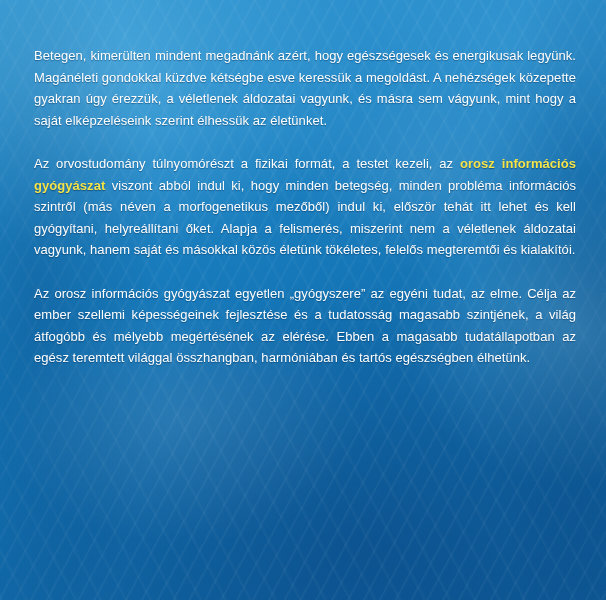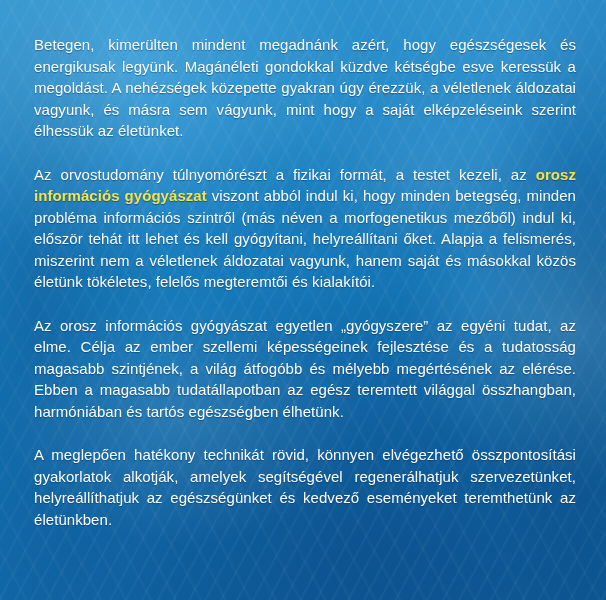--- a/index.html
+++ b/index.html
@@ -49,23 +49,23 @@
     pointer-events: none;
   }
 
   .content {
     position: relative;
     z-index: 2;
     padding: 30px 30px 0 34px;
   }
 
   p.para {
-    margin: 4px 0 22px 0;
+    margin: 15px 0 22px 0;
     color: #ffffff;
-    font-size: 15px;
+    font-size: 13px;
     line-height: 21.5px;
     text-align: justify;
     text-justify: inter-word;
     letter-spacing: 0.05px;
     text-shadow: 0 1px 1px rgba(0,40,80,0.45);
   }
   p.para:last-child {
     margin-bottom: 0;
   }
 
@@ -76,15 +76,14 @@
   }
 </style>
 </head>
 <body>
 
 <div id="page">
   <div class="content">
     <p class="para"><span>Betegen, kimerülten mindent megadnánk azért, hogy egészségesek és energikusak legyünk. Magánéleti gondokkal küzdve kétségbe esve keressük a megoldást. A nehézségek közepette gyakran úgy érezzük, a véletlenek áldozatai vagyunk, és másra sem vágyunk, mint hogy a saját elképzeléseink szerint élhessük az életünket.</span></p>
     <p class="para"><span>Az orvostudomány túlnyomórészt a fizikai formát, a testet kezeli, az </span><span class="emph">orosz információs gyógyászat</span><span> viszont abból indul ki, hogy minden betegség, minden probléma információs szintről (más néven a morfogenetikus mezőből) indul ki, először tehát itt lehet és kell gyógyítani, helyreállítani őket. Alapja a felismerés, miszerint nem a véletlenek áldozatai vagyunk, hanem saját és másokkal közös életünk tökéletes, felelős megteremtői és kialakítói.</span></p>
     <p class="para"><span>Az orosz információs gyógyászat egyetlen „gyógyszere” az egyéni tudat, az elme. Célja az ember szellemi képességeinek fejlesztése és a tudatosság magasabb szintjének, a világ átfogóbb és mélyebb megértésének az elérése. Ebben a magasabb tudatállapotban az egész teremtett világgal összhangban, harmóniában és tartós egészségben élhetünk.</span></p>
-    <p class="para"><span>A meglepően hatékony technikát rövid, könnyen elvégezhető összpontosítási gyakorlatok alkotják, amelyek segítségével regenerálhatjuk szervezetünket, helyreállíthatjuk az egészségünket és kedvező eseményeket teremthetünk az életünkben.</span></p>
   </div>
 </div>
 
 </body></html>

